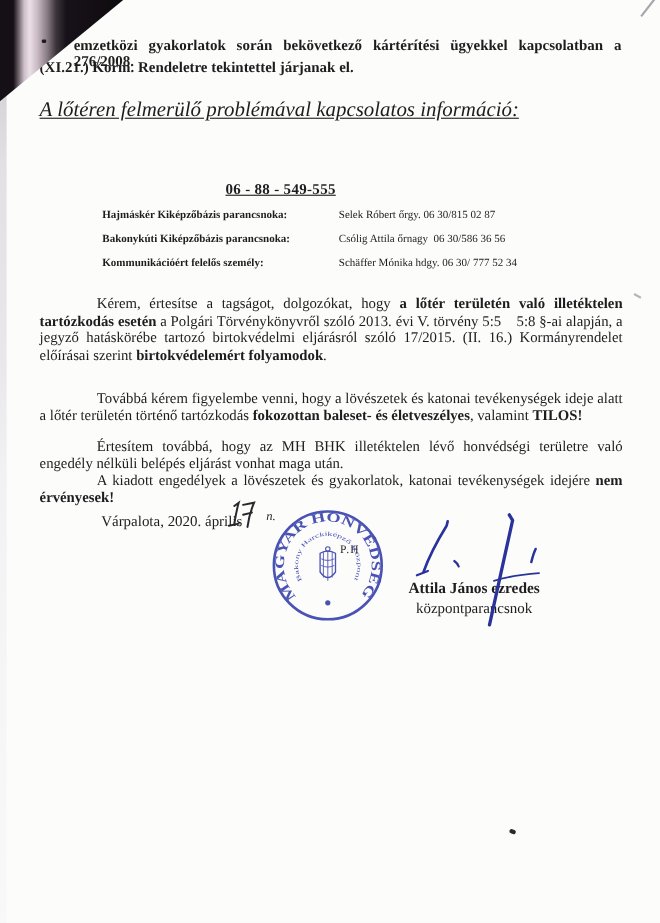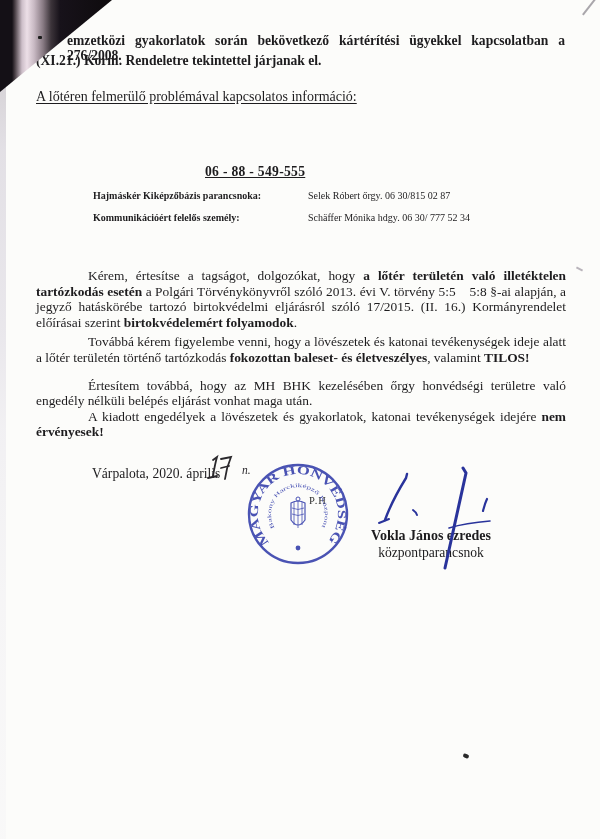--- a/index.html
+++ b/index.html
@@ -9,34 +9,34 @@
     font-family:"Liberation Serif", serif; color:#1d1c1e;
   }
   .abs { position:absolute; }
   
   .topline1 {
     left:67px; top:33px; width:498px; font-size:13.6px; font-weight:bold;
     text-align:justify; text-align-last:justify; line-height:15px;
   }
   .topline2 { left:36px; top:53px; font-size:13.6px; font-weight:bold; }
   .heading {
-    left:36px; top:89px; font-size:14px;
-    text-decoration:underline; text-underline-offset:2px;
+    left:36px; top:89px; font-size:19px;
+    text-decoration:underline; text-underline-offset:2px;font-style:italic;
   }
   .dutyline { left:92px; top:122px; font-size:13.5px; }
   .phone { left:205px; top:164px; font-size:13.6px; font-weight:bold; letter-spacing:.3px;text-decoration:underline; }
   .contacts { left:93px; top:184px; font-size:10px; }
   .crow { display:flex; height:22px; align-items:center; }
   .clabel { width:215px; font-weight:bold; }
   .paras {
     left:36px; top:268px; width:530px; font-size:13.4px; line-height:15.6px;
     text-align:justify;
   }
   .paras p { margin:0; text-indent:52px; }
-  .paras p.gap8  { margin-top:4px; }
+  .paras p.gap8  { margin-top:24px; }
   .paras p.gap12 { margin-top:12px; }
   .dateline { left:92px; top:466px; font-size:13.6px; }
   .ph-label { left:309px; top:495px; font-size:10.5px; color:#2b2b2b; letter-spacing:1px; }
   .nameblock { left:345px; top:528px; width:172px; text-align:center; }
   .sig-name  { font-size:14px; font-weight:bold; }
   .sig-title { font-size:13.6px; margin-top:1px; }
   .hand-n { left:242px; top:464px; font-size:11.5px; color:#2a282c; font-style:italic; }
   
   .fold-triangle {
     left:0; top:0; width:112px; height:92px; z-index:5;
@@ -74,29 +74,33 @@
 
 
   <div class="abs phone">06 - 88 - 549-555</div>
 
   <div class="abs contacts">
     <div class="crow">
       <span class="clabel">Hajmáskér Kiképzőbázis parancsnoka:</span>
       <span class="cval">Selek Róbert őrgy. 06 30/815 02 87</span>
     </div>
     <div class="crow">
+      <span class="clabel">Bakonykúti Kiképzőbázis parancsnoka:</span>
+      <span class="cval">Csólig Attila őrnagy&nbsp;&nbsp;06 30/586 36 56</span>
+    </div>
+    <div class="crow">
       <span class="clabel">Kommunikációért felelős személy:</span>
       <span class="cval">Schäffer Mónika hdgy. 06 30/ 777 52 34</span>
     </div>
   </div>
 
   <div class="abs paras">
     <p><span>Kérem, értesítse a tagságot, dolgozókat, hogy </span><b>a lőtér területén való illetéktelen tartózkodás esetén</b><span> a Polgári Törvénykönyvről szóló 2013. évi V. törvény 5:5&nbsp;&nbsp;&nbsp;&nbsp;5:8 §-ai alapján, a jegyző hatáskörébe tartozó birtokvédelmi eljárásról szóló 17/2015. (II. 16.) Kormányrendelet előírásai szerint </span><b>birtokvédelemért folyamodok</b><span>.</span></p>
     <p class="gap8"><span>Továbbá kérem figyelembe venni, hogy a lövészetek és katonai tevékenységek ideje alatt a lőtér területén történő tartózkodás </span><b>fokozottan baleset- és életveszélyes</b><span>, valamint </span><b>TILOS!</b></p>
-    <p class="gap12"><span>Értesítem továbbá, hogy az MH BHK kezelésében őrgy honvédségi területre való engedély nélküli belépés eljárást vonhat maga után.</span></p>
+    <p class="gap12"><span>Értesítem továbbá, hogy az MH BHK illetéktelen lévő honvédségi területre való engedély nélküli belépés eljárást vonhat maga után.</span></p>
     <p><span>A kiadott engedélyek a lövészetek és gyakorlatok, katonai tevékenységek idejére </span><b>nem érvényesek!</b></p>
   </div>
 
   <div class="abs dateline">Várpalota, 2020. április</div>
 
   <svg class="abs" style="left:205px;top:452px;" width="42" height="32" viewBox="0 0 42 32">
     <g fill="none" stroke="#2a282c" stroke-width="1.8" stroke-linecap="round">
       <path d="M 8,8 L 12,5 C 10,12 9,18 8,24"></path>
       <path d="M 3,26 L 12,24"></path>
       <path d="M 16,7 L 26,5 C 23,12 21,19 20,27"></path>
@@ -123,21 +127,21 @@
     <text font-size="12" font-weight="bold" fill="#3b45ae" opacity="0.92">
       <textPath href="#ringPath" startOffset="0" textLength="186" lengthAdjust="spacingAndGlyphs">MAGYAR HONVÉDSÉG</textPath>
     </text>
     <path id="innerPath" d="M 32.6,71.5 A 27,27 0 1 1 79.4,71.5" fill="none"></path>
     <text font-size="5.4" fill="#3b45ae" opacity="0.92">
       <textPath href="#innerPath" startOffset="0" textLength="112" lengthAdjust="spacingAndGlyphs">Bakony Harckiképző Központ</textPath>
     </text>
   </svg>
 
   <div class="abs nameblock">
-    <div class="sig-name">Vokla János ezredes</div>
+    <div class="sig-name">Attila János ezredes</div>
     <div class="sig-title">központparancsnok</div>
   </div>
 
   <svg class="abs" style="left:365px;top:450px;" width="140" height="125" viewBox="0 0 140 125">
     <g fill="none" stroke="#29339b" stroke-linecap="round">
       <path d="M 14,73 L 24,69" stroke-width="2"></path>
       <path d="M 20,70 C 25,56 33,41 41,28 L 42,24" stroke-width="2.4"></path>
       <path d="M 48,60 Q 51,62 52,65" stroke-width="2"></path>
       <path d="M 80,118 C 85,95 94,55 101,23 L 98,18" stroke-width="3"></path>
       <path d="M 84,78 C 97,74 112,72 125,71" stroke-width="1.6"></path>

